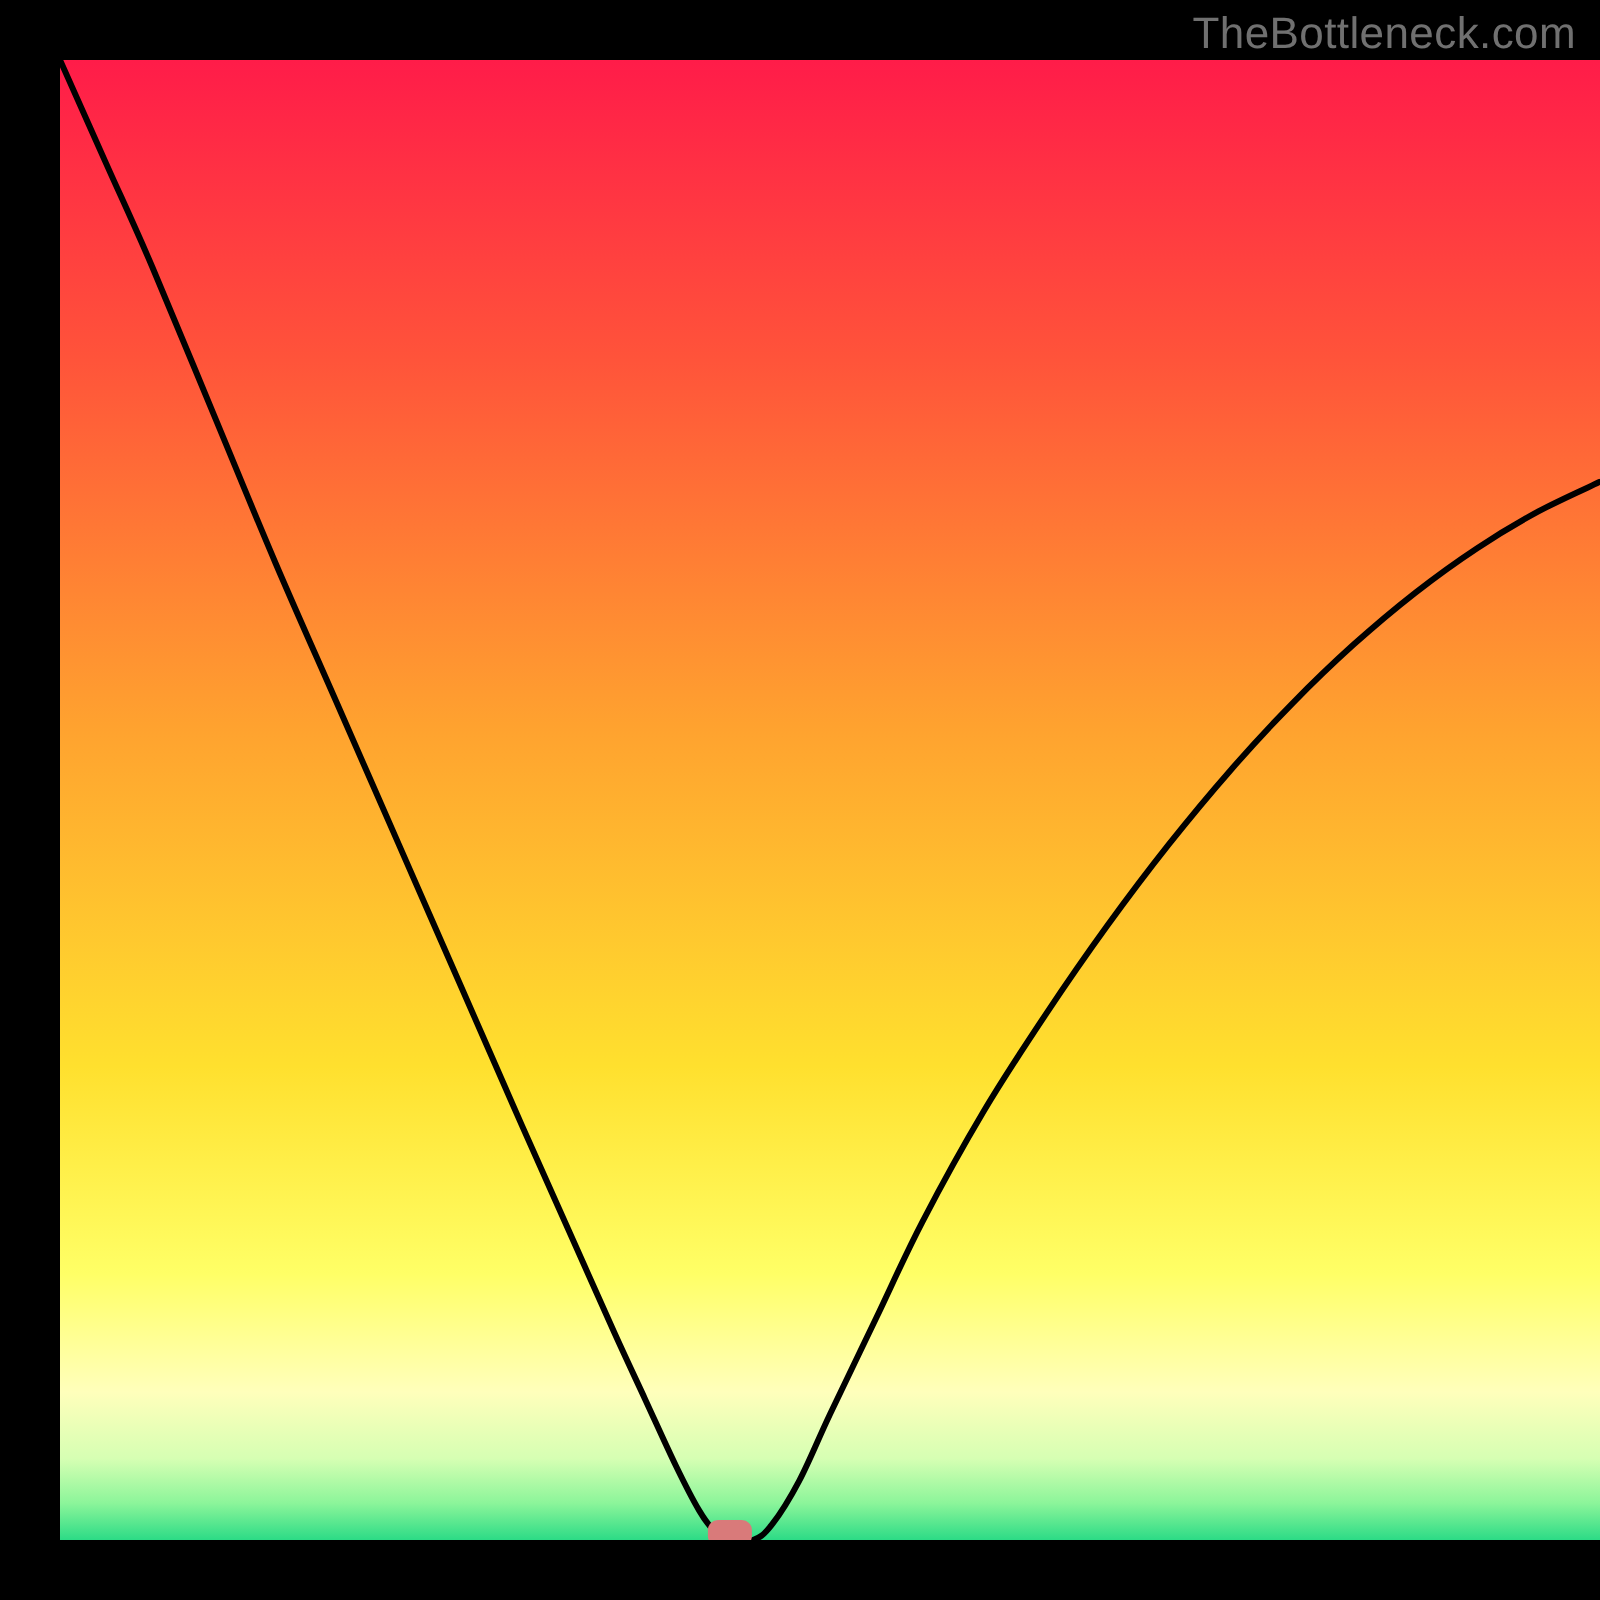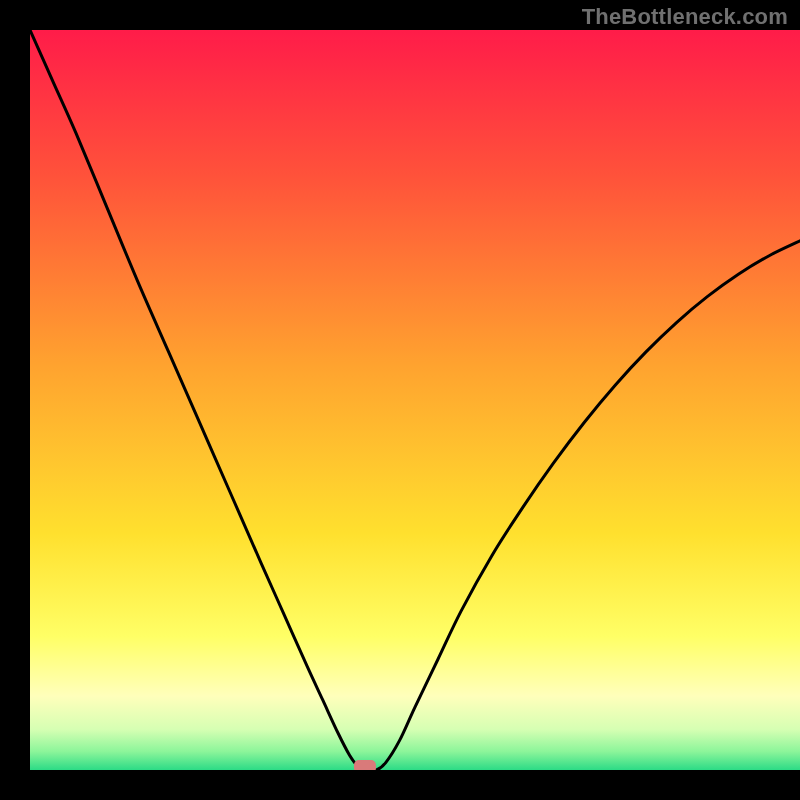--- a/index.html
+++ b/index.html
@@ -16,21 +16,21 @@
     width: 800px;
     height: 800px;
     background: #000;
   }
   .watermark {
     position: absolute;
     top: 4px;
     right: 12px;
     color: #707070;
     font-size: 22px;
-    font-weight: 700;
+    font-weight: 400;
     letter-spacing: 0.2px;
     user-select: none;
     text-align: right;
   }
   .plot-wrap {
     position: absolute;
     left: 30px;
     right: 0;
     top: 30px;
     bottom: 30px;

